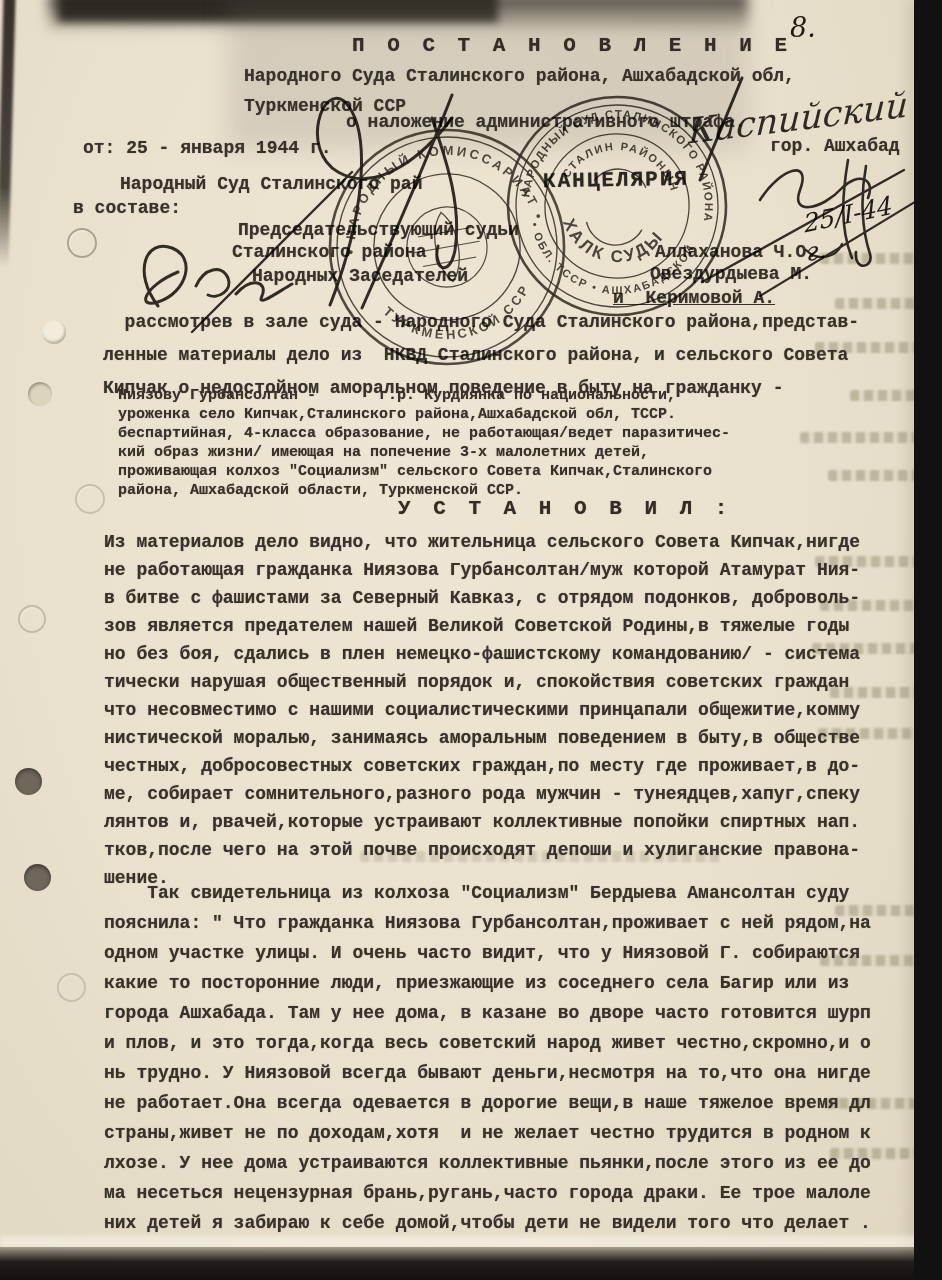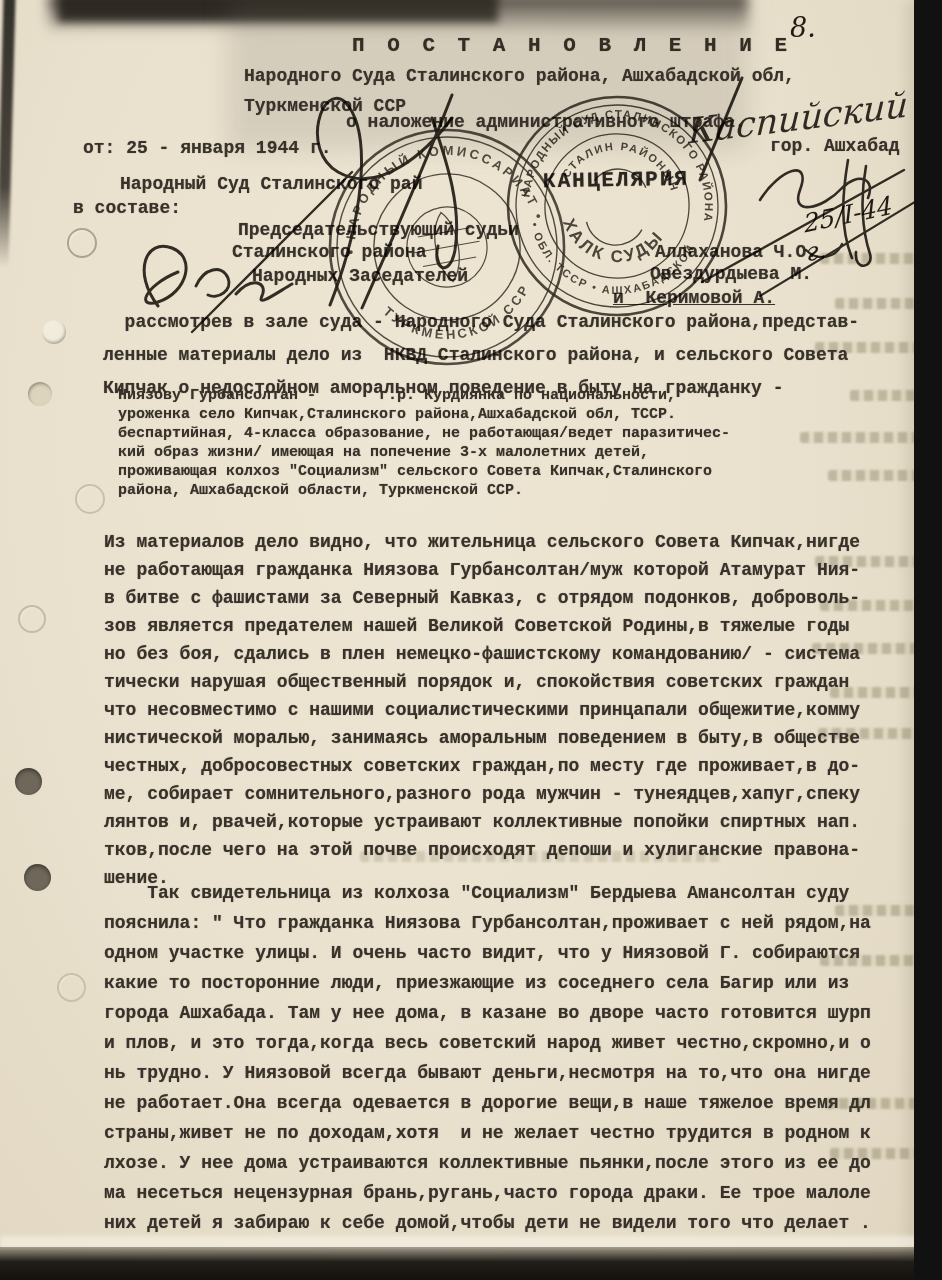--- a/index.html
+++ b/index.html
@@ -94,20 +94,21 @@
 
   <div class="abs tight" style="left:118px;top:386px;">
     <div class="tline">Ниязову Гурбансолтан -       г.р. Курдиянка по национальности,</div>
     <div class="tline">уроженка село Кипчак,Сталинского района,Ашхабадской обл, ТССР.</div>
     <div class="tline">беспартийная, 4-класса образование, не работающая/ведет паразитичес-</div>
     <div class="tline">кий образ жизни/ имеющая на попечение 3-х малолетних детей,</div>
     <div class="tline">проживающая колхоз "Социализм" сельского Совета Кипчак,Сталинского</div>
     <div class="tline">района, Ашхабадской области, Туркменской ССР.</div>
   </div>
 
+  <div class="abs heading" style="left:398px;top:497px;">У С Т А Н О В И Л :</div>
 
   <div class="abs" style="left:104px;top:528px;">
     <div class="tline">Из материалов дело видно, что жительница сельского Совета Кипчак,нигде</div>
     <div class="tline">не работающая гражданка Ниязова Гурбансолтан/муж которой Атамурат Ния-</div>
     <div class="tline">в битве с фашистами за Северный Кавказ, с отрядом подонков, доброволь-</div>
     <div class="tline">зов является предателем нашей Великой Советской Родины,в тяжелые годы</div>
     <div class="tline">но без боя, сдались в плен немецко-фашистскому командованию/ - система</div>
     <div class="tline">тически нарушая общественный порядок и, спокойствия советских граждан</div>
     <div class="tline">что несовместимо с нашими социалистическими принцапали общежитие,комму</div>
     <div class="tline">нистической моралью, занимаясь аморальным поведением в быту,в обществе</div>

